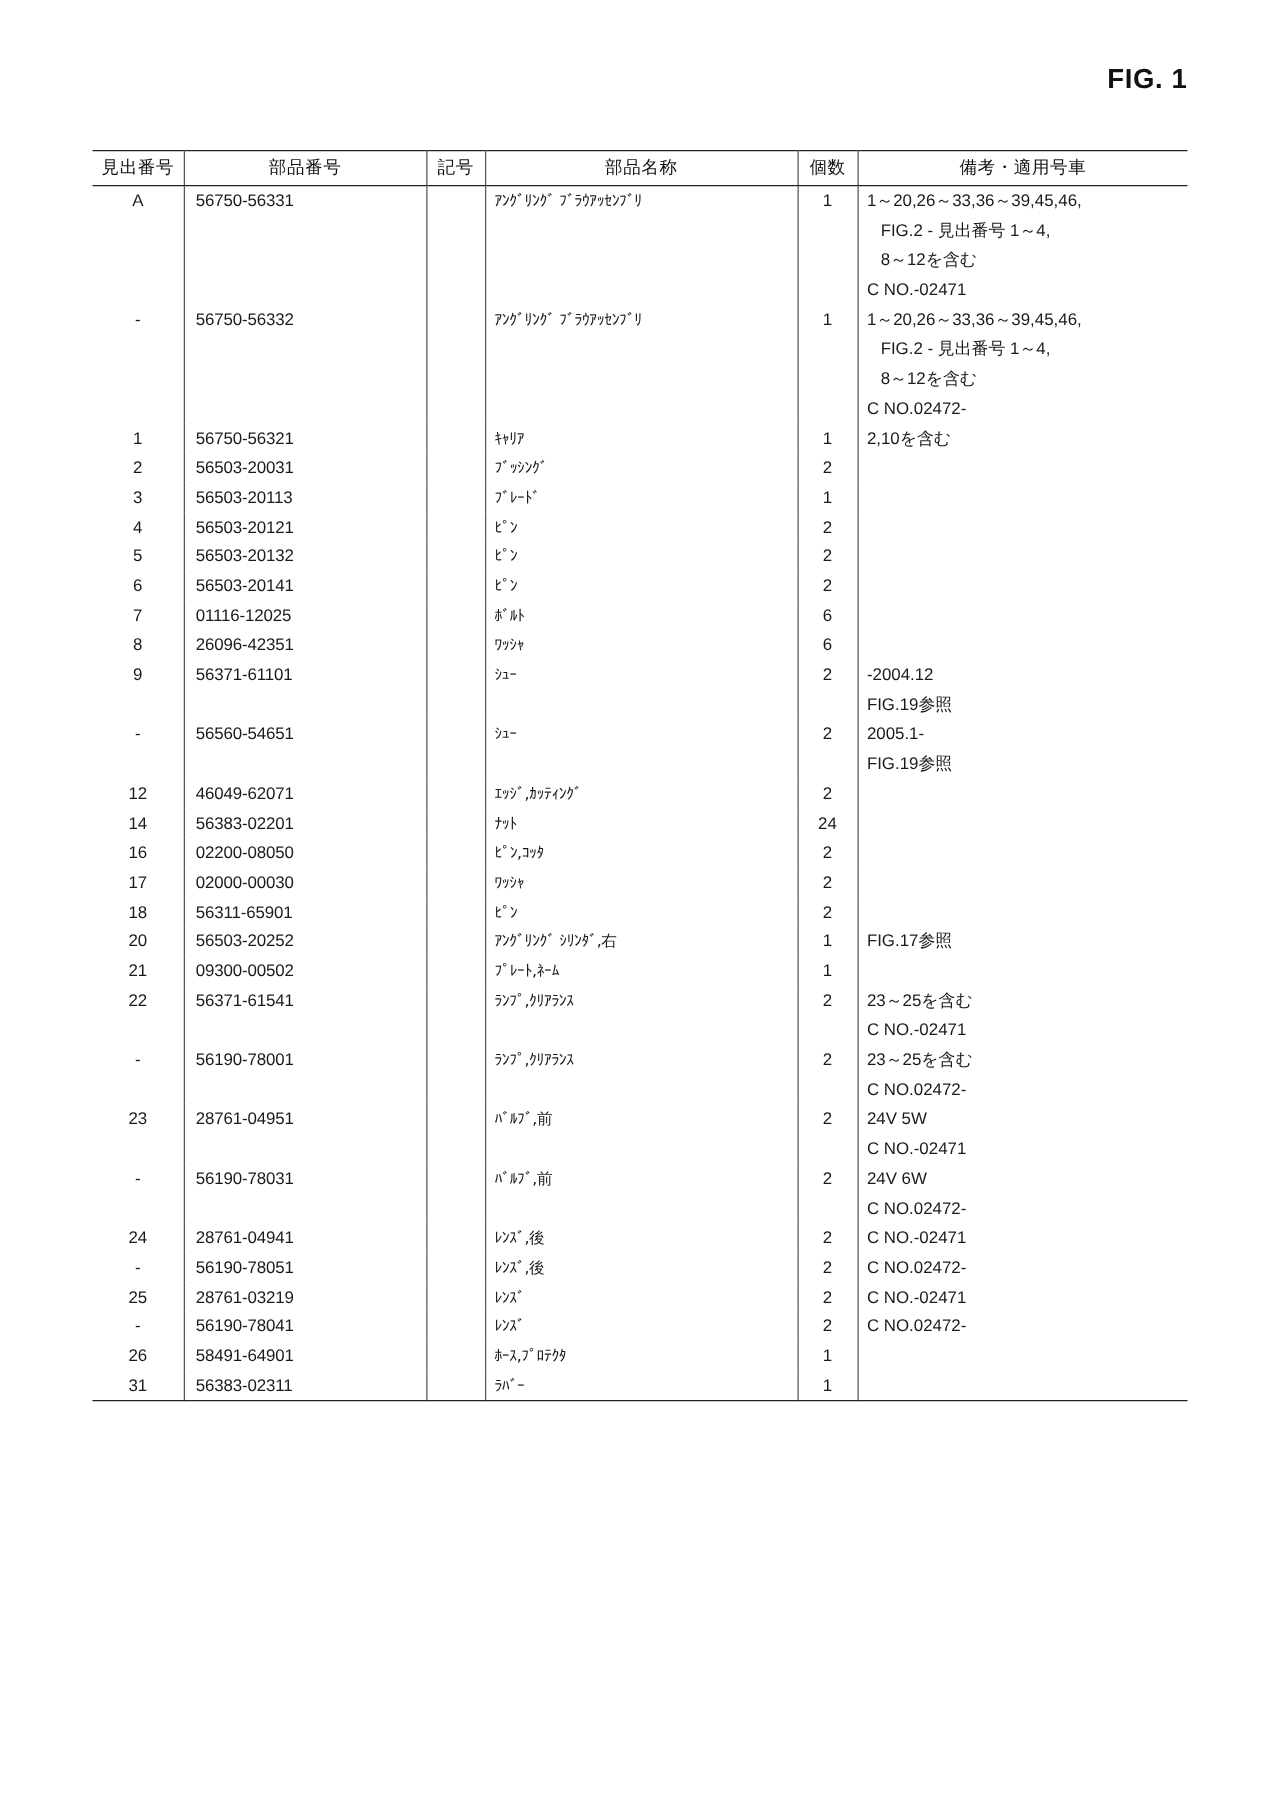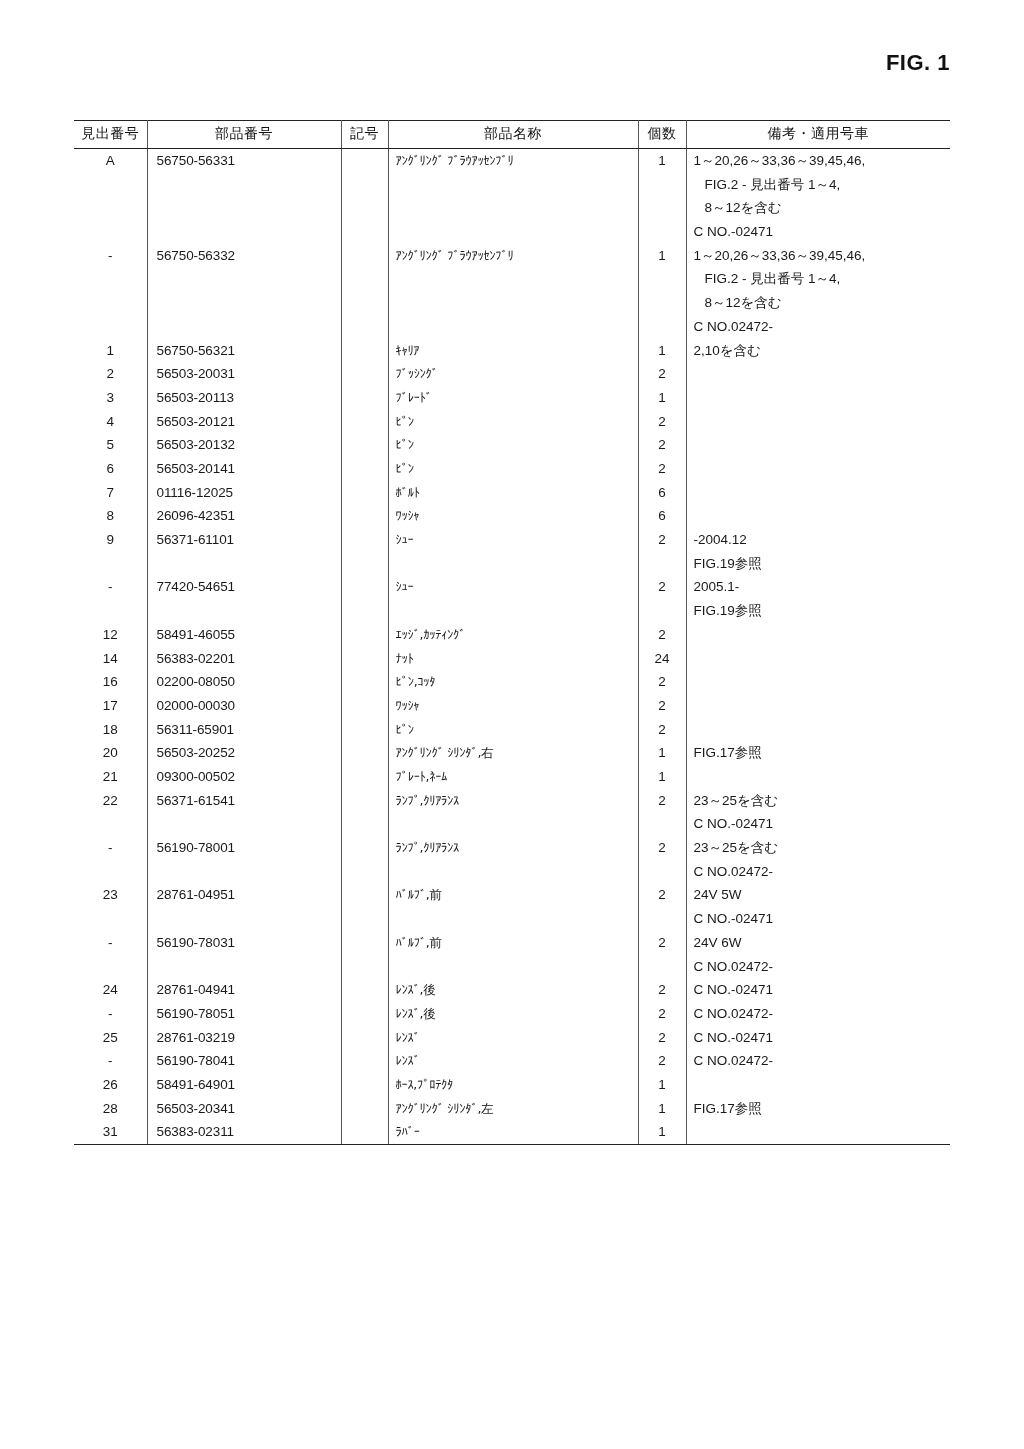--- a/index.html
+++ b/index.html
@@ -346,42 +346,42 @@
           <td class="cell-rem" style="height: 47.4px;">
             <span class="rem-line">-2004.12</span>
             <span class="rem-line">FIG.19参照</span>
           </td>
         </tr>
         <tr>
           <td class="cell-ref" style="height: 47.4px;">
             <span style="display: block; height: 23.7px; line-height: 23.7px;">-</span>
           </td>
           <td class="cell-pn" style="height: 47.4px;">
-            <span style="display: block; height: 23.7px; line-height: 23.7px;">77420-54651</span>
+            <span style="display: block; height: 23.7px; line-height: 23.7px;">56560-54651</span>
           </td>
           <td class="cell-sym" style="height: 47.4px;">
             <span style="display: block; height: 23.7px; line-height: 23.7px;"></span>
           </td>
           <td class="cell-name" style="height: 47.4px;">
             <span class="kana" style="display: block; height: 23.7px; line-height: 23.7px;">ｼｭｰ</span>
           </td>
           <td class="cell-qty" style="height: 47.4px;">
             <span style="display: block; height: 23.7px; line-height: 23.7px;">2</span>
           </td>
           <td class="cell-rem" style="height: 47.4px;">
             <span class="rem-line">2005.1-</span>
             <span class="rem-line">FIG.19参照</span>
           </td>
         </tr>
         <tr>
           <td class="cell-ref" style="height: 23.7px;">
             <span style="display: block; height: 23.7px; line-height: 23.7px;">12</span>
           </td>
           <td class="cell-pn" style="height: 23.7px;">
-            <span style="display: block; height: 23.7px; line-height: 23.7px;">58491-46055</span>
+            <span style="display: block; height: 23.7px; line-height: 23.7px;">46049-62071</span>
           </td>
           <td class="cell-sym" style="height: 23.7px;">
             <span style="display: block; height: 23.7px; line-height: 23.7px;"></span>
           </td>
           <td class="cell-name" style="height: 23.7px;">
             <span class="kana" style="display: block; height: 23.7px; line-height: 23.7px;">ｴｯｼﾞ,ｶｯﾃｨﾝｸﾞ</span>
           </td>
           <td class="cell-qty" style="height: 23.7px;">
             <span style="display: block; height: 23.7px; line-height: 23.7px;">2</span>
           </td>
@@ -688,40 +688,20 @@
           </td>
           <td class="cell-qty" style="height: 23.7px;">
             <span style="display: block; height: 23.7px; line-height: 23.7px;">1</span>
           </td>
           <td class="cell-rem" style="height: 23.7px;">
             <span class="rem-line">&nbsp;</span>
           </td>
         </tr>
         <tr>
           <td class="cell-ref" style="height: 23.7px;">
-            <span style="display: block; height: 23.7px; line-height: 23.7px;">28</span>
-          </td>
-          <td class="cell-pn" style="height: 23.7px;">
-            <span style="display: block; height: 23.7px; line-height: 23.7px;">56503-20341</span>
-          </td>
-          <td class="cell-sym" style="height: 23.7px;">
-            <span style="display: block; height: 23.7px; line-height: 23.7px;"></span>
-          </td>
-          <td class="cell-name" style="height: 23.7px;">
-            <span class="kana" style="display: block; height: 23.7px; line-height: 23.7px;">ｱﾝｸﾞﾘﾝｸﾞ ｼﾘﾝﾀﾞ,左</span>
-          </td>
-          <td class="cell-qty" style="height: 23.7px;">
-            <span style="display: block; height: 23.7px; line-height: 23.7px;">1</span>
-          </td>
-          <td class="cell-rem" style="height: 23.7px;">
-            <span class="rem-line">FIG.17参照</span>
-          </td>
-        </tr>
-        <tr>
-          <td class="cell-ref" style="height: 23.7px;">
             <span style="display: block; height: 23.7px; line-height: 23.7px;">31</span>
           </td>
           <td class="cell-pn" style="height: 23.7px;">
             <span style="display: block; height: 23.7px; line-height: 23.7px;">56383-02311</span>
           </td>
           <td class="cell-sym" style="height: 23.7px;">
             <span style="display: block; height: 23.7px; line-height: 23.7px;"></span>
           </td>
           <td class="cell-name" style="height: 23.7px;">
             <span class="kana" style="display: block; height: 23.7px; line-height: 23.7px;">ﾗﾊﾞｰ</span>

